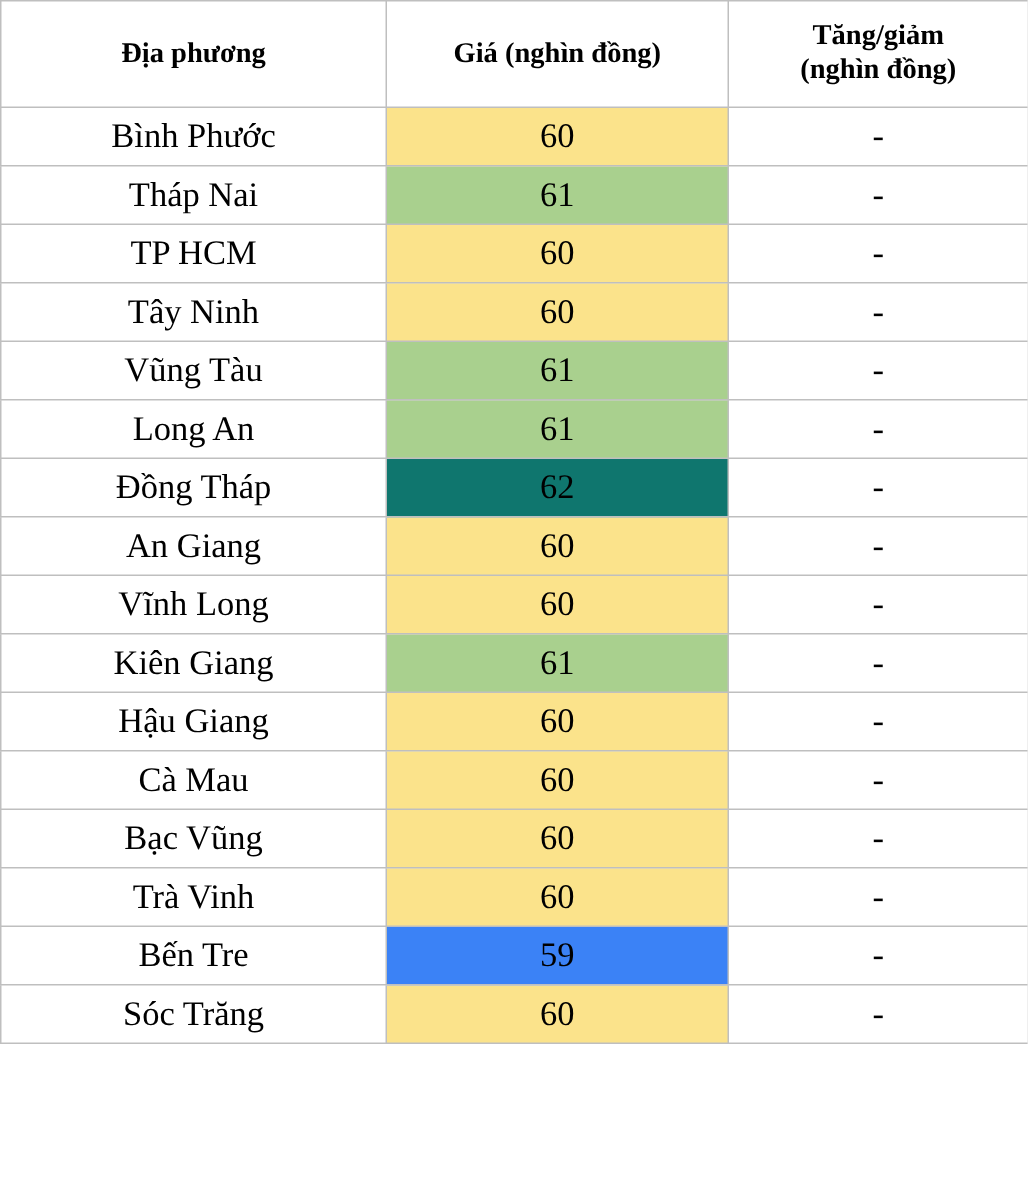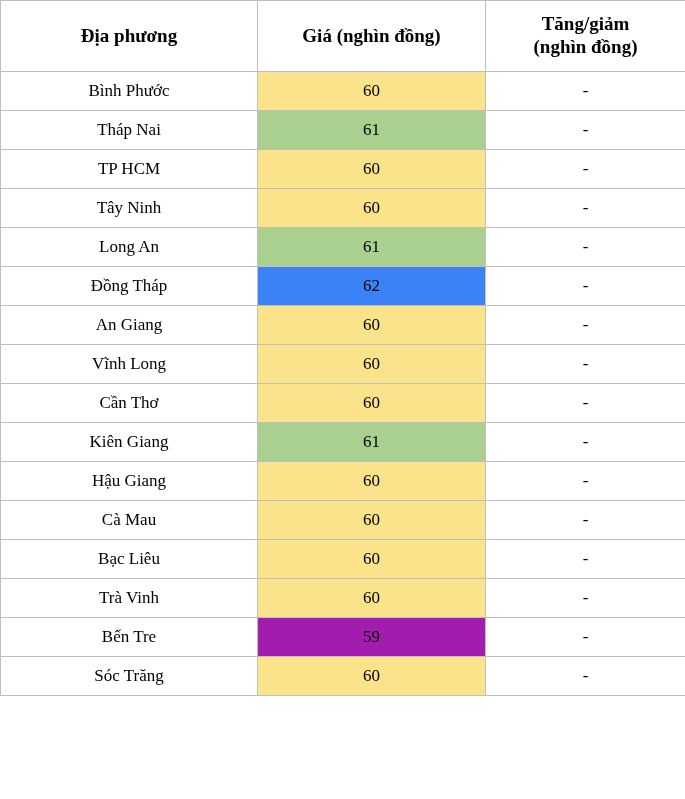--- a/index.html
+++ b/index.html
@@ -21,21 +21,21 @@
   }
   table.price-table col.col-region { width: 257px; }
   table.price-table col.col-price  { width: 228px; }
   table.price-table col.col-change { width: 200px; }
 
   table.price-table th,
   table.price-table td {
     border: 1px solid #bfbfbf;
     text-align: center;
     vertical-align: middle;
-    font-size: 17px;
+    font-size: 23px;
     padding: 0;
     height: 38px;
     line-height: 1.2;
   }
   table.price-table thead th {
     font-weight: bold;
     font-size: 19px;
     height: 66px;
     padding: 2px 6px;
     background: #ffffff;
@@ -91,72 +91,72 @@
         <td class="region-cell">TP HCM</td>
         <td class="price-cell" style="background-color: rgb(251, 227, 139);">60</td>
         <td class="change-cell">-</td>
       </tr>
       <tr>
         <td class="region-cell">Tây Ninh</td>
         <td class="price-cell" style="background-color: rgb(251, 227, 139);">60</td>
         <td class="change-cell">-</td>
       </tr>
       <tr>
+        <td class="region-cell">Vũng Tàu</td>
+        <td class="price-cell" style="background-color: rgb(169, 208, 142);">61</td>
+        <td class="change-cell">-</td>
+      </tr>
+      <tr>
         <td class="region-cell">Long An</td>
         <td class="price-cell" style="background-color: rgb(169, 208, 142);">61</td>
         <td class="change-cell">-</td>
       </tr>
       <tr>
         <td class="region-cell">Đồng Tháp</td>
-        <td class="price-cell" style="background-color: #3b82f6;">62</td>
+        <td class="price-cell" style="background-color: #0f766e;">62</td>
         <td class="change-cell">-</td>
       </tr>
       <tr>
         <td class="region-cell">An Giang</td>
         <td class="price-cell" style="background-color: rgb(251, 227, 139);">60</td>
         <td class="change-cell">-</td>
       </tr>
       <tr>
         <td class="region-cell">Vĩnh Long</td>
-        <td class="price-cell" style="background-color: rgb(251, 227, 139);">60</td>
-        <td class="change-cell">-</td>
-      </tr>
-      <tr>
-        <td class="region-cell">Cần Thơ</td>
         <td class="price-cell" style="background-color: rgb(251, 227, 139);">60</td>
         <td class="change-cell">-</td>
       </tr>
       <tr>
         <td class="region-cell">Kiên Giang</td>
         <td class="price-cell" style="background-color: rgb(169, 208, 142);">61</td>
         <td class="change-cell">-</td>
       </tr>
       <tr>
         <td class="region-cell">Hậu Giang</td>
         <td class="price-cell" style="background-color: rgb(251, 227, 139);">60</td>
         <td class="change-cell">-</td>
       </tr>
       <tr>
         <td class="region-cell">Cà Mau</td>
         <td class="price-cell" style="background-color: rgb(251, 227, 139);">60</td>
         <td class="change-cell">-</td>
       </tr>
       <tr>
-        <td class="region-cell">Bạc Liêu</td>
+        <td class="region-cell">Bạc Vũng</td>
         <td class="price-cell" style="background-color: rgb(251, 227, 139);">60</td>
         <td class="change-cell">-</td>
       </tr>
       <tr>
         <td class="region-cell">Trà Vinh</td>
         <td class="price-cell" style="background-color: rgb(251, 227, 139);">60</td>
         <td class="change-cell">-</td>
       </tr>
       <tr>
         <td class="region-cell">Bến Tre</td>
-        <td class="price-cell" style="background-color: #a21caf;">59</td>
+        <td class="price-cell" style="background-color: #3b82f6;">59</td>
         <td class="change-cell">-</td>
       </tr>
       <tr>
         <td class="region-cell">Sóc Trăng</td>
         <td class="price-cell" style="background-color: rgb(251, 227, 139);">60</td>
         <td class="change-cell">-</td>
       </tr>
     </tbody>
 </table>
 

